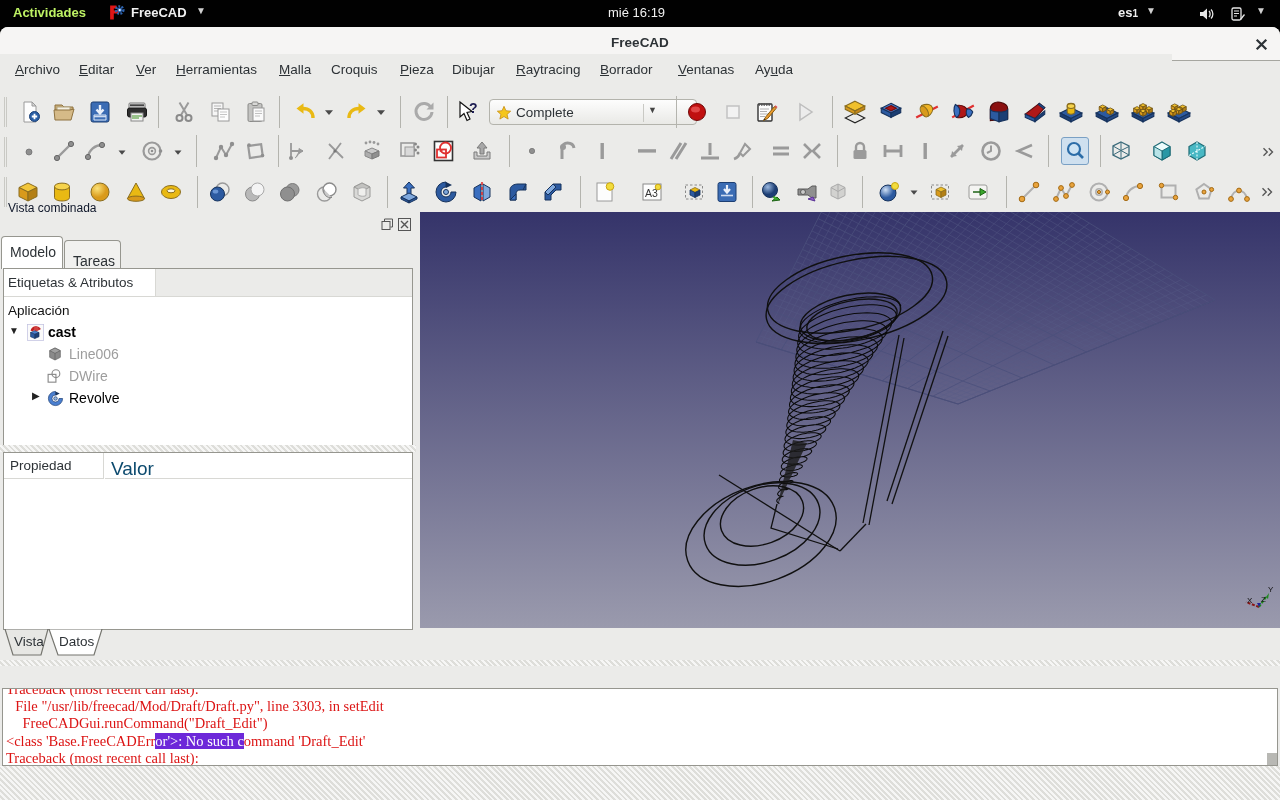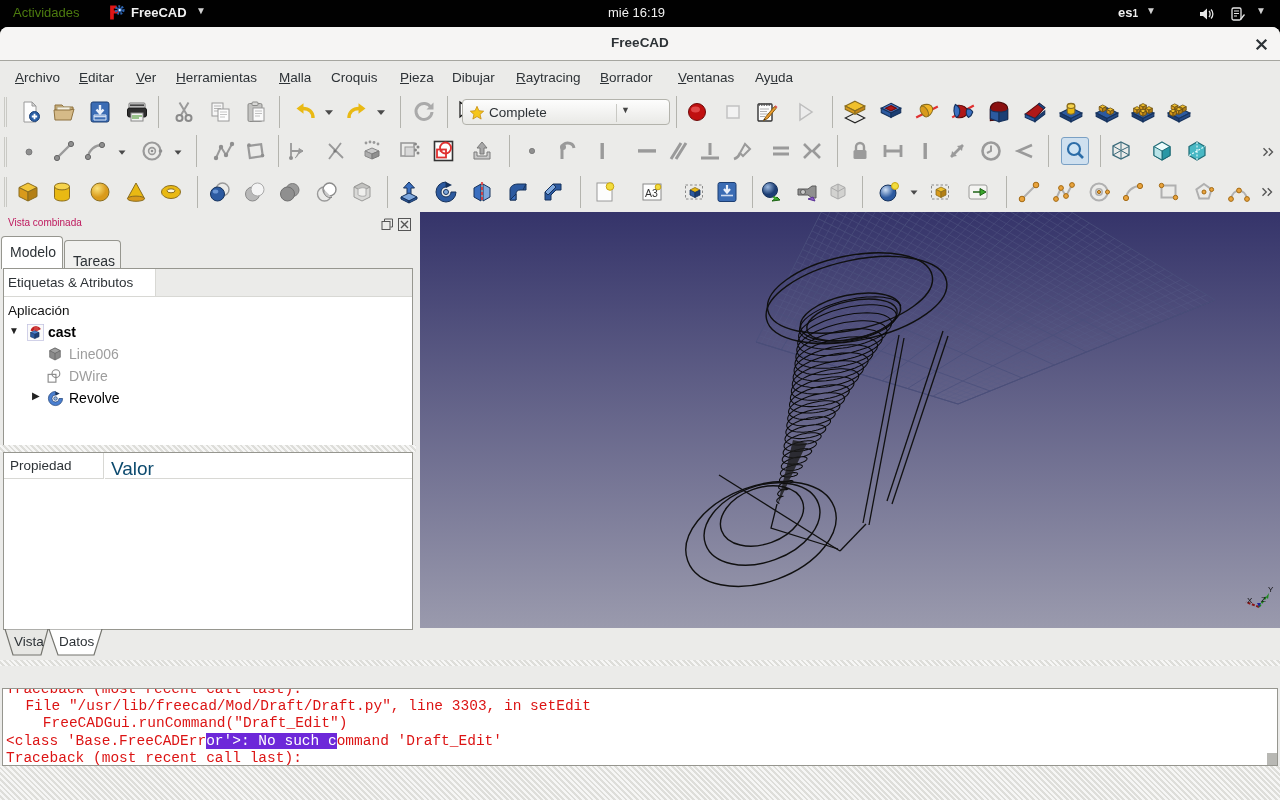--- a/index.html
+++ b/index.html
@@ -3,29 +3,29 @@
 *{margin:0;padding:0;box-sizing:border-box}
 html,body{width:1280px;height:800px;overflow:hidden;background:#000;font-family:"Liberation Sans",sans-serif}
 #stage{position:absolute;left:0;top:0;width:1280px;height:800px}
 .abs{position:absolute}
 .ic{position:absolute}
 .sep{position:absolute;width:1px;background:#b4b4ae}
 .grip{position:absolute;width:3px;border-left:1px solid #c9c9c4;border-right:1px solid #c9c9c4}
 #topbar{position:absolute;left:0;top:0;width:1280px;height:27px;background:#010101;color:#e6e6e6;font-size:13px}
 #win{position:absolute;left:0;top:27px;width:1280px;height:773px;background:#ebebe9;border-radius:8px 8px 0 0}
 #titlebar{position:absolute;left:0;top:0;width:1280px;height:34px;background:#f6f5f4;border-radius:8px 8px 0 0;border-bottom:1px solid #a6a6a0}
-#menubar{position:absolute;left:0;top:35px;width:1172px;height:32px;background:#ebebe9;font-size:13.5px;color:#2d3236}
+#menubar{position:absolute;left:0;top:27px;width:1172px;height:32px;background:#ebebe9;font-size:13.5px;color:#2d3236}
 .mi{position:absolute;top:8px}
 #viewport{position:absolute;left:420px;top:185px;width:860px;height:416px;background:linear-gradient(#35346a,#9a9aad)}
 .hatch{background:#e9e9e6;background-image:repeating-linear-gradient(45deg,rgba(255,255,255,.6) 0 2px,rgba(208,208,203,.45) 2px 4px)}
 .panel{position:absolute;background:#fff;border:1px solid #96968f}
 </style></head><body>
 <div id="stage">
 <div id="topbar">
-<span class="abs" style="left:13px;top:5px;font-weight:normal;color:#4d7c0f">Actividades</span>
+<span class="abs" style="left:13px;top:5px;font-weight:bold;color:#bef264">Actividades</span>
 <span class="abs" style="left:108px;top:4px"><svg width="17" height="17" viewBox="0 0 24 24" style="vertical-align:-3px">
           <path d="M3 2h9v4.2H8.2v3h7.3v4.2H8.2V22H3z" fill="#e01616"></path>
           <circle cx="16.5" cy="8.5" r="5.2" fill="none" stroke="#2e64b0" stroke-width="3.4" stroke-dasharray="2.6 1.8"></circle>
           <circle cx="16.5" cy="8.5" r="3.4" fill="#2e64b0"></circle>
           <circle cx="16.5" cy="8.5" r="1.6" fill="#fff"></circle>
         </svg></span>
 <span class="abs" style="left:131px;top:5px;font-weight:bold;color:#f0f0f0">FreeCAD</span>
 <span class="abs" style="left:196px;top:5px;color:#d0d0d0;font-size:10px">▼</span>
 <span class="abs" style="left:608px;top:5px;font-weight:normal;color:#f0f0f0">mié 16:19</span>
 <span class="abs" style="left:1118px;top:5px;font-weight:bold;color:#f0f0f0">es<span style="font-size:10px">1</span></span>
@@ -123,21 +123,21 @@
       <div class="sep" style="left:400px;top:69px;height:32px"></div>
       <svg class="ic" style="left:412px;top:73px" width="24" height="24" viewBox="0 0 24 24">
         <path d="M19 7.5A8 8 0 1 0 20 12" fill="none" stroke="#aaa" stroke-width="3"></path>
         <path d="M21.5 2.5v7h-7z" fill="#aaa"></path>
       </svg>
       <div class="sep" style="left:447px;top:69px;height:32px"></div>
       <svg class="ic" style="left:456px;top:73px" width="24" height="24" viewBox="0 0 24 24">
         <path d="M4 2l0 15 4-3.5 3 7 3-1.5-3-6.5 5-1z" fill="#fff" stroke="#111" stroke-width="1.2"></path>
         <text x="13" y="13" font-family="Liberation Sans" font-size="14" font-weight="bold" fill="#1a1a50">?</text>
       </svg>
-      <div class="abs" style="left:462px;top:72px;width:208px;height:26px;background:linear-gradient(#fdfdfd,#e9e9e6);border:1px solid #b3b3ac;border-radius:4px">
+      <div class="abs" style="left:489px;top:72px;width:208px;height:26px;background:linear-gradient(#fdfdfd,#e9e9e6);border:1px solid #b3b3ac;border-radius:4px">
 <svg class="abs" style="left:6px;top:5px" width="16" height="16" viewBox="0 0 24 24">
           <path d="M12 2l2.9 6.6 7.1.7-5.4 4.8 1.6 7-6.2-3.8-6.2 3.8 1.6-7L2 9.3l7.1-.7z" fill="#f5c61c" stroke="#c78d10" stroke-width="1.2"></path>
         </svg>
 <span class="abs" style="left:26px;top:5px;font-size:13.5px;color:#2d3236">Complete</span>
 <div class="abs" style="left:153px;top:4px;width:1px;height:18px;background:#c9c9c4"></div>
 <span class="abs" style="left:158px;top:5px;color:#444;font-size:9px">▼</span>
 </div>
       <div class="sep" style="left:676px;top:69px;height:32px"></div>
       <svg class="ic" style="left:685px;top:73px" width="24" height="24" viewBox="0 0 24 24">
         <circle cx="12" cy="12" r="8.5" fill="#c01010" stroke="#700a0a"></circle>
@@ -573,21 +573,21 @@
       </svg>
       <svg class="ic" style="left:1227px;top:153px" width="24" height="24" viewBox="0 0 24 24">
         <path d="M4 19C6 8 18 8 20 19" fill="none" stroke="#b0b0b0" stroke-width="2"></path>
         <circle cx="4" cy="19" r="2.4" fill="#e9a33c" stroke="#a36a14"></circle>
         <circle cx="12" cy="10.5" r="2.4" fill="#e9a33c" stroke="#a36a14"></circle>
         <circle cx="20" cy="19" r="2.4" fill="#e9a33c" stroke="#a36a14"></circle>
       </svg>
       <svg class="ic" style="left:1258px;top:156px" width="18" height="18" viewBox="0 0 24 24">
         <path d="M6 7l5 5-5 5M13 7l5 5-5 5" fill="none" stroke="#555" stroke-width="1.8"></path>
       </svg>
-      <span class="abs" style="left:8px;top:190px;font-size:10px;color:#be185d">Vista combinada</span>
+      <span class="abs" style="left:8px;top:174px;font-size:12px;color:#0f172a">Vista combinada</span>
       <svg class="abs" style="left:381px;top:191px" width="13" height="13" viewBox="0 0 13 13">
         <rect x="1" y="3.5" width="8" height="8" fill="none" stroke="#555"></rect>
         <path d="M3.5 3.5V1h8v8H9.5" fill="none" stroke="#555"></path>
       </svg>
       <svg class="abs" style="left:398px;top:191px" width="13" height="13" viewBox="0 0 13 13">
         <rect x="0.5" y="0.5" width="12" height="12" fill="none" stroke="#555"></rect>
         <path d="M3 3l7 7M10 3l-7 7" stroke="#555" stroke-width="1.4"></path>
       </svg>
       <div class="abs" style="left:1px;top:209px;width:62px;height:33px;background:#fff;border:1px solid #96968f;border-bottom:none;border-radius:4px 4px 0 0"></div>
       <div class="abs" style="left:64px;top:213px;width:57px;height:28px;background:#f1f1ef;border:1px solid #96968f;border-bottom:none;border-radius:4px 4px 0 0"></div>
@@ -746,21 +746,21 @@
 <path d="M1259 607l-13-5" stroke="#8a1515" stroke-width="2" stroke-dasharray="3 1.6"></path>
 <path d="M1259 607l7-10" stroke="#1d8a1d" stroke-width="2" stroke-dasharray="3 1.6"></path>
 <path d="M1266 597l3-4-1 6z" fill="#1d8a1d"></path>
 <path d="M1259 607l-2-4h4z" fill="#20209a"></path>
 <text x="1247" y="603">X</text>
             <text x="1261" y="602">Z</text>
             <text x="1268" y="592">Y</text>
           </g>
         </svg></div>
       <div class="abs hatch" style="left:0px;top:633px;width:1280px;height:6px"></div>
-      <div class="abs" style="left:2px;top:661px;width:1276px;height:78px;background:#fff;border:1px solid #96968f;overflow:hidden;font-family:Liberation Mono, monospace;font-size:14.5px;color:#dc1414">
+      <div class="abs" style="left:2px;top:661px;width:1276px;height:78px;background:#fff;border:1px solid #96968f;overflow:hidden;font-family:Liberation Serif, serif;font-size:14.5px;color:#dc1414">
         <div class="abs" style="left:3px;top:-8.3px;white-space:pre">Traceback (most recent call last):</div>
         <div class="abs" style="left:5px;top:9.0px;white-space:pre">&nbsp;&nbsp;File "/usr/lib/freecad/Mod/Draft/Draft.py", line 3303, in setEdit</div>
         <div class="abs" style="left:5px;top:26.3px;white-space:pre">&nbsp;&nbsp;&nbsp;&nbsp;FreeCADGui.runCommand("Draft_Edit")</div>
         <div class="abs" style="left:3px;top:43.6px;white-space:pre">&lt;class 'Base.FreeCADErr<span style="background:#6d28d9;color:#fff">or'&gt;: No such c</span>ommand 'Draft_Edit'</div>
         <div class="abs" style="left:3px;top:60.9px;white-space:pre">Traceback (most recent call last):</div>
 <div class="abs" style="left:1264px;top:64px;width:11px;height:12px;background:#b8b8b4"></div>
 </div>
       <div class="abs hatch" style="left:0px;top:739px;width:1280px;height:34px"></div>
     </div>
   </div>

